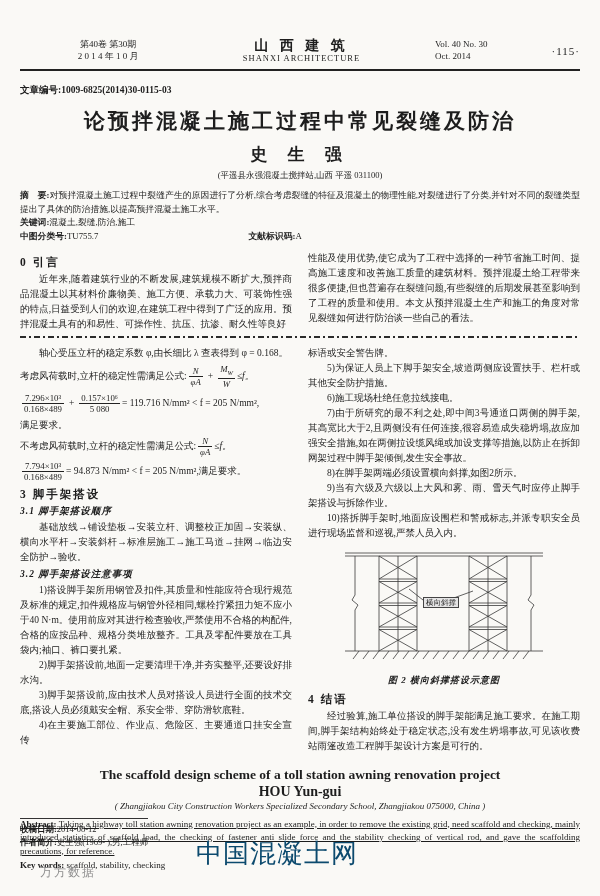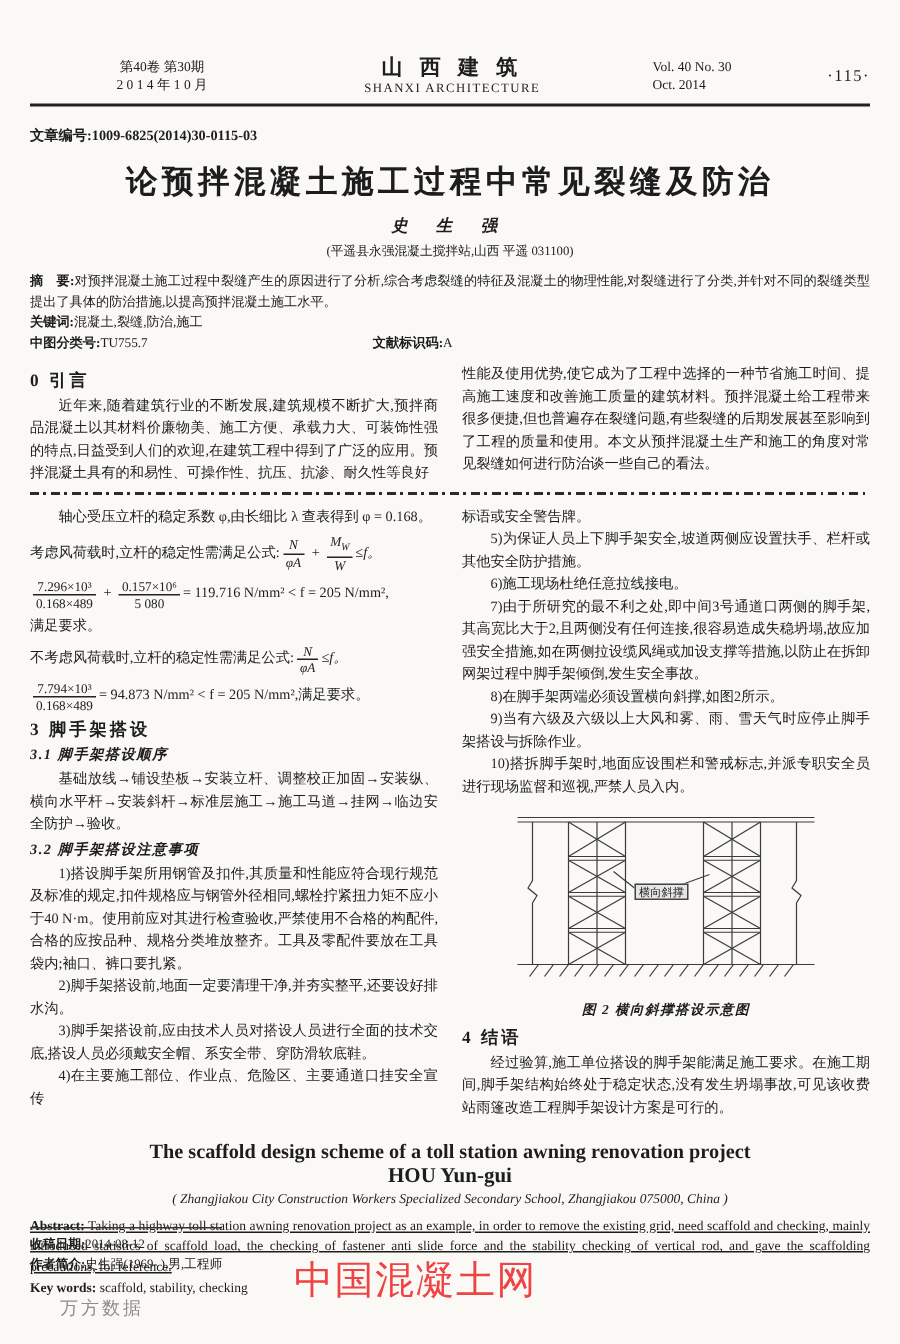--- a/index.html
+++ b/index.html
@@ -22,21 +22,21 @@
   .jh-center{flex:1;text-align:center;}
   .jh-cn{font-size:14px;font-weight:bold;letter-spacing:4px;line-height:15px;}
   .jh-en{font-size:8.5px;letter-spacing:1px;line-height:11px;}
   .jh-right{width:95px;text-align:left;}
   .jh-page{width:50px;font-size:11px;align-self:center;text-align:right;letter-spacing:1px;}
   .jrule{border-top:2.5px solid #222;margin-top:5px;}
 
   
   .article-no{margin-top:13px;font-size:9.5px;font-weight:bold;}
   .cn-title{margin:10px 0 0 0;text-align:center;font-size:21px;font-weight:bold;letter-spacing:3px;}
-  .author{margin-top:8px;text-align:center;font-size:11px;font-style:italic;letter-spacing:8px;font-weight:bold;}
+  .author{margin-top:8px;text-align:center;font-size:17px;letter-spacing:8px;font-weight:bold;}
   .affil{margin-top:4px;text-align:center;font-size:8.5px;}
   .abstract{margin-top:7px;font-size:8.8px;line-height:13.5px;text-align:justify;}
   .kw{font-size:8.8px;line-height:13.5px;}
   .clc{display:flex;font-size:8.8px;line-height:13.5px;}
   .clc .c2{margin-left:150px;}
   b.lbl{font-weight:bold;}
 
   
   .two-col{display:flex;gap:16px;margin-top:8px;}
   .col{width:272px;font-size:9.5px;line-height:15px;text-align:justify;}
@@ -71,21 +71,21 @@
   .en-title{text-align:center;font-size:13.5px;font-weight:bold;margin:0 0 3px 0;}
   .en-author{text-align:center;font-weight:bold;font-size:14px;}
   .en-affil{text-align:center;font-style:italic;margin-top:2px;}
   .en-abstract{margin-top:4px;text-align:justify;text-decoration:underline;}
   .en-kw{margin-top:1px;}
 
   
   .footnote{position:absolute;left:20px;top:818px;width:300px;font-size:8.5px;line-height:13px;}
   .fn-rule{width:128px;border-top:1.5px solid #333;margin-bottom:4px;}
   .wm-gray{position:absolute;left:40px;top:864px;font-size:12px;color:#8d8d8d;letter-spacing:2px;}
-  .wm-orange{position:absolute;left:196px;top:836px;font-size:26px;color:#ef4444;letter-spacing:1px;font-weight:500;font-family:Liberation Mono, monospace;}
+  .wm-orange{position:absolute;left:196px;top:836px;font-size:26px;color:#0c4a6e;letter-spacing:1px;font-weight:500;font-family:Liberation Mono, monospace;}
 
   svg line, svg path{stroke:#3a3a3a;stroke-width:0.8;fill:none;}
 </style>
 </head>
 <body>
 
 <div class="page">
   <div class="content">
 
     <div class="jheader">

